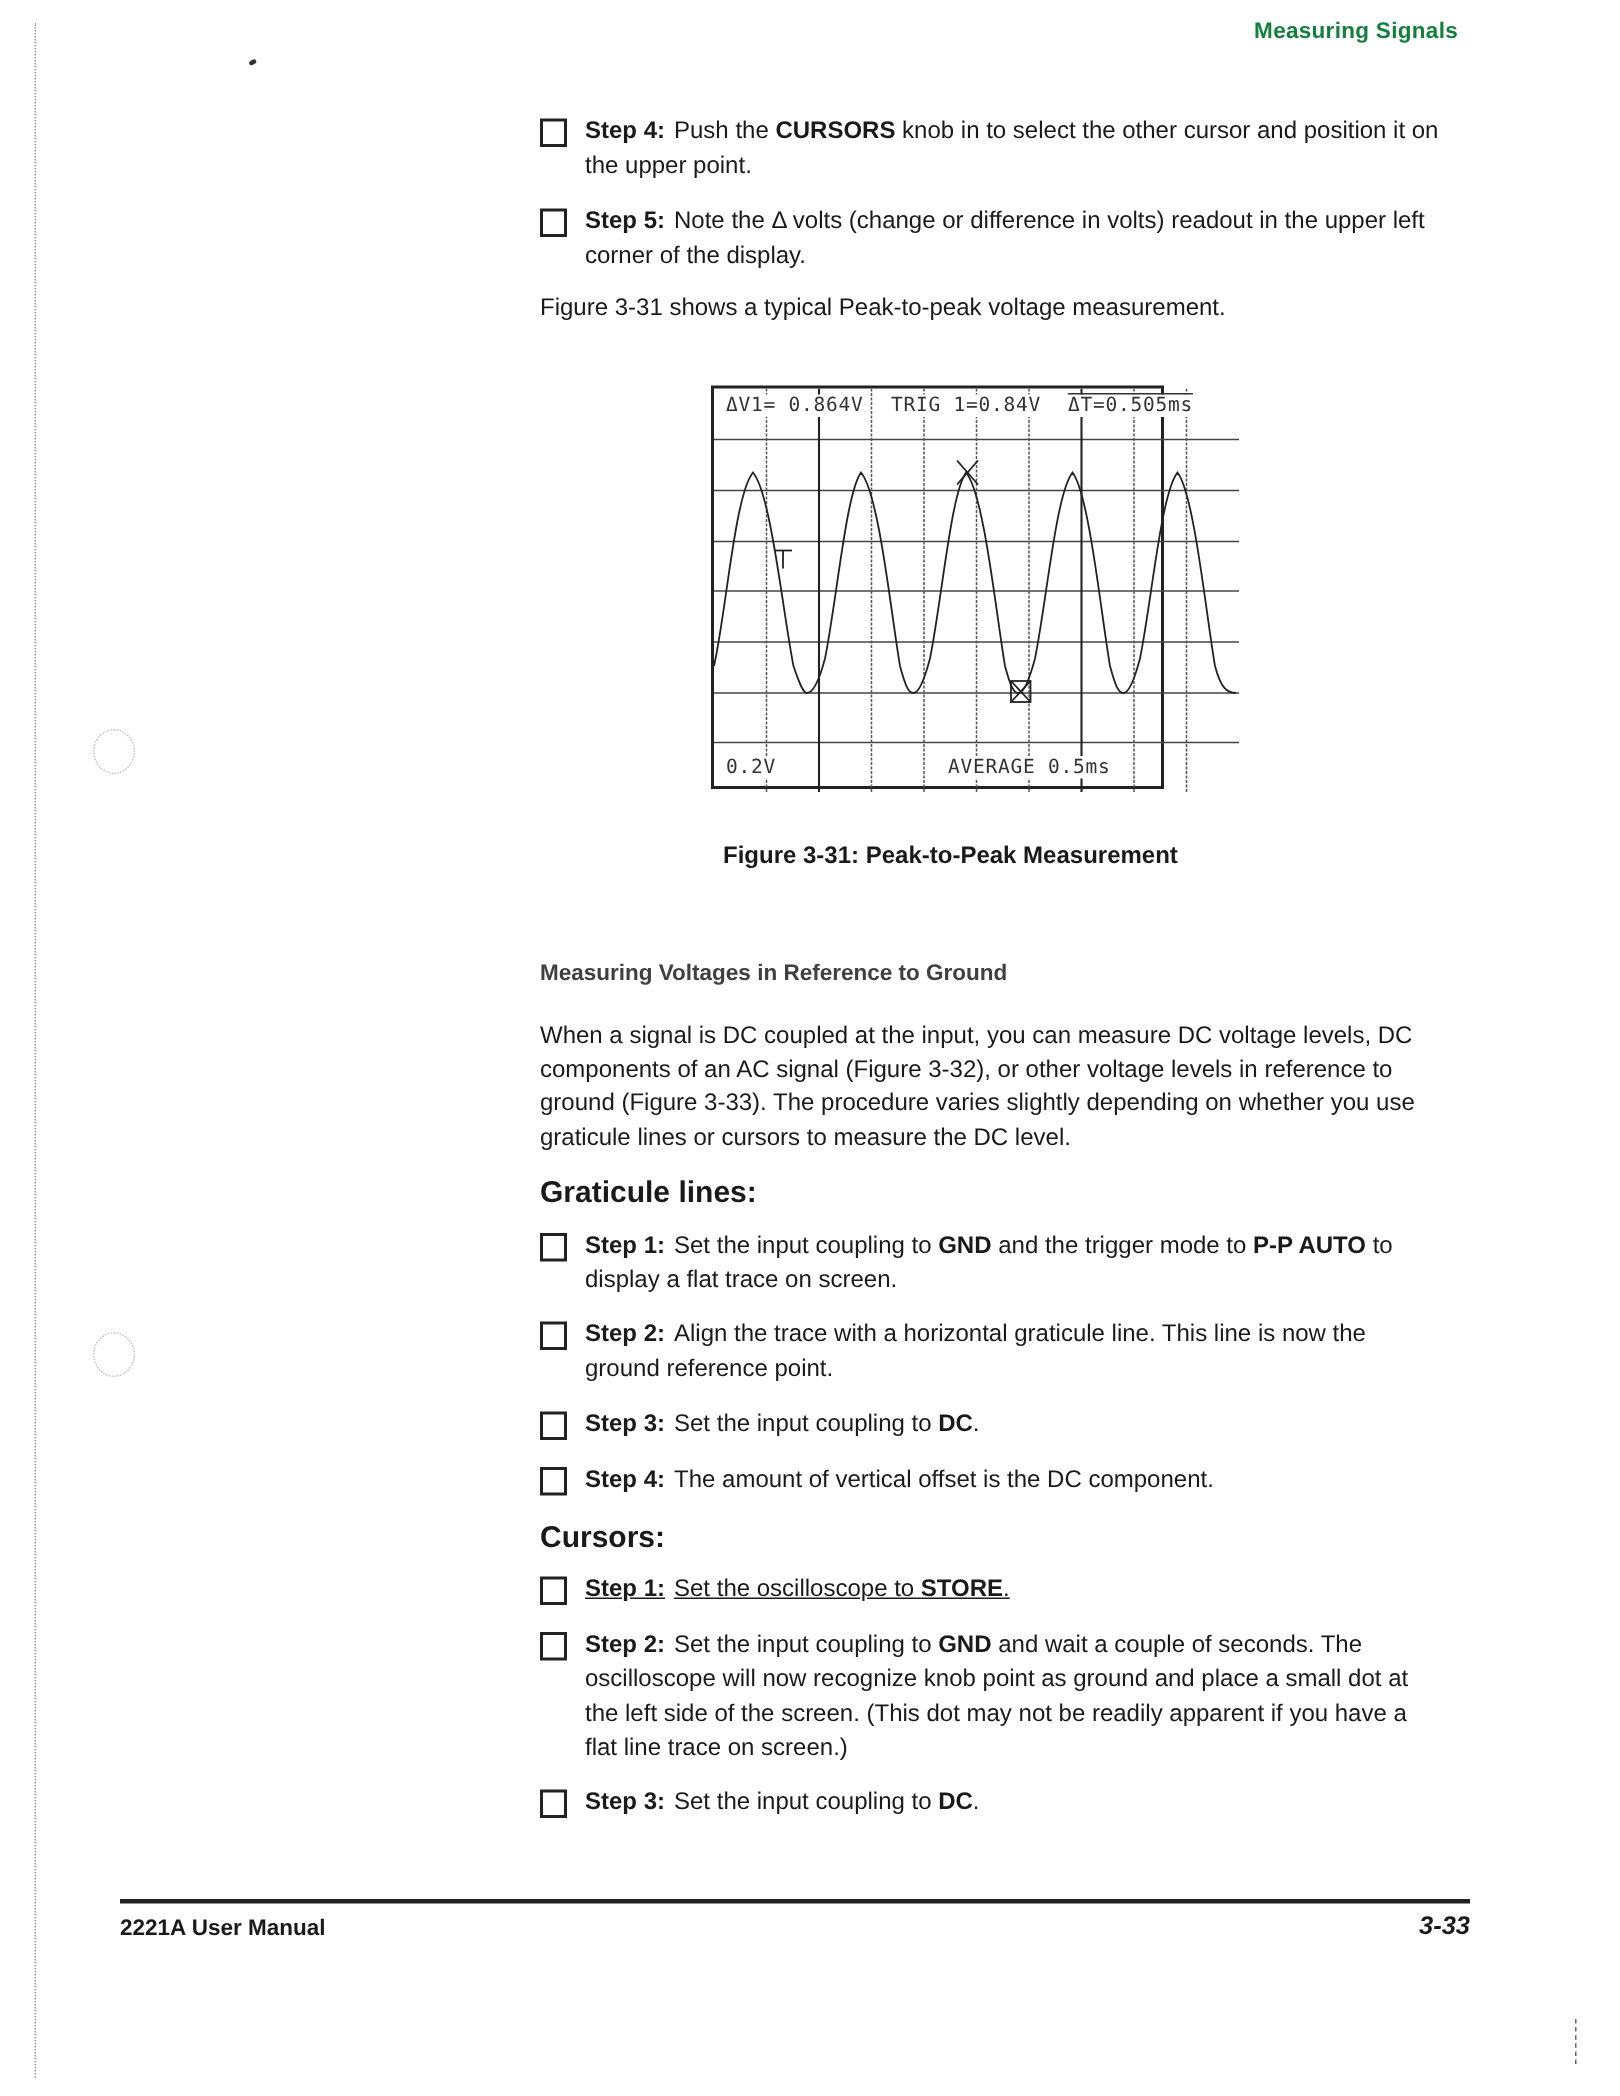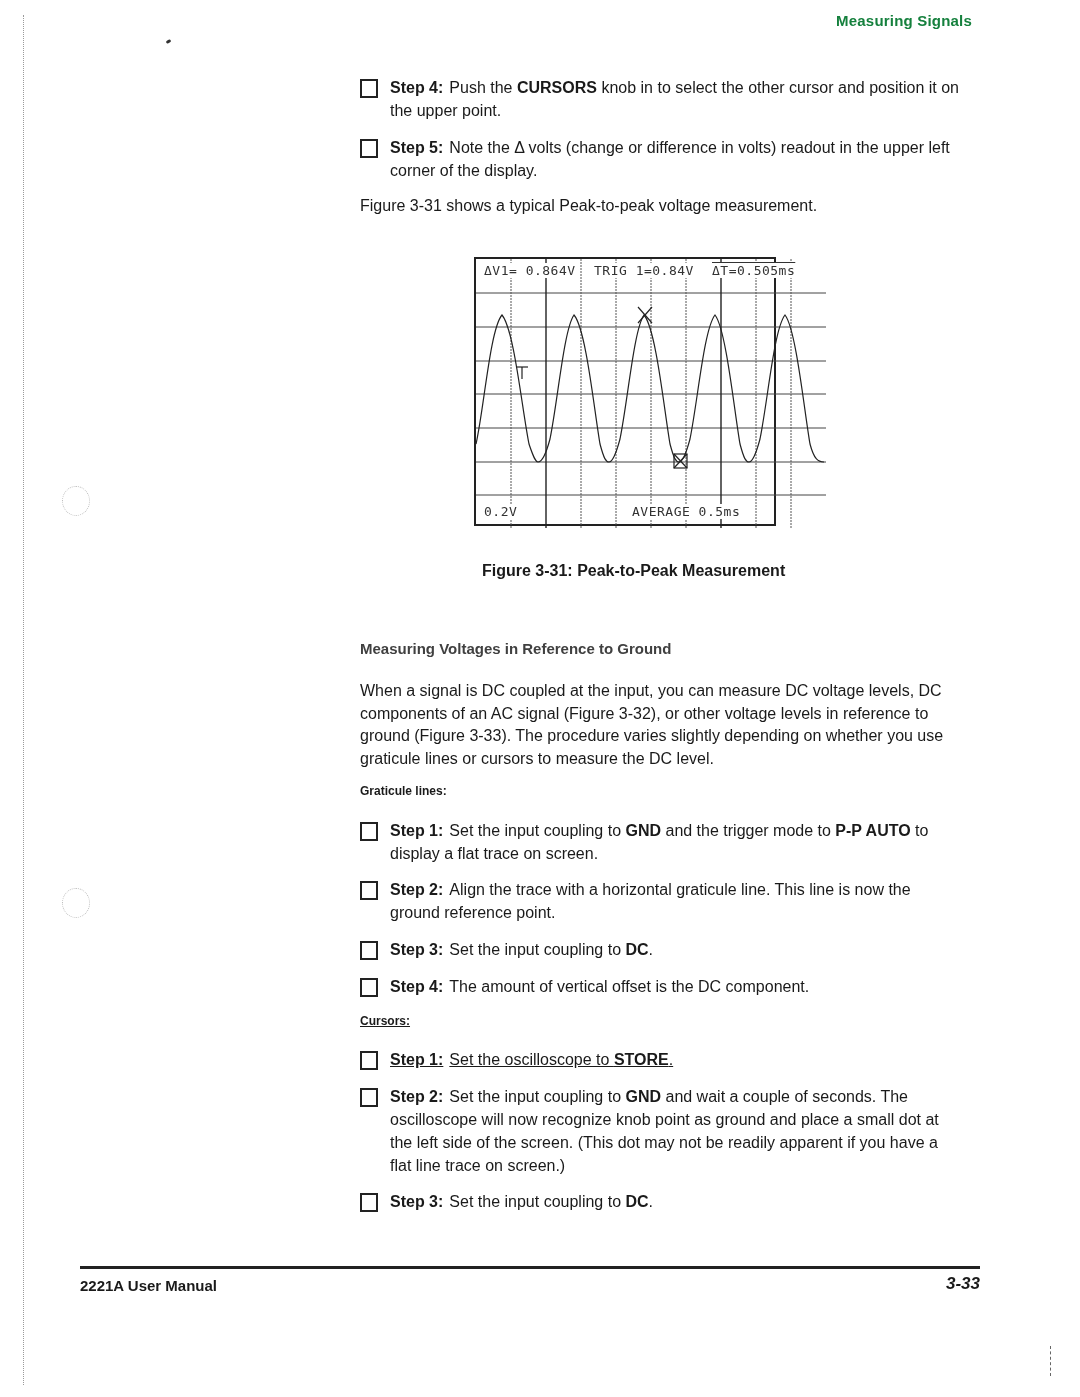--- a/index.html
+++ b/index.html
@@ -26,21 +26,21 @@
     font-size: 16px; line-height: 23px;
   }
   .step .cb {
     position: absolute; left: 0; top: 3px; width: 14px; height: 15px;
     border: 2px solid #222; box-sizing: content-box;
   }
   .step .txt { margin-left: 30px; display: block; }
   .step .lbl { font-weight: bold; margin-right: 6px; }
   b { font-weight: bold; }
   .para { position: absolute; left: 0; font-size: 16px; line-height: 22.5px; width: 610px; }
-  .subhead { position: absolute; left: 0; font-size: 12px; font-weight: bold; }
+  .subhead { position: absolute; left: 0; font-size: 20px; font-weight: bold; }
   .section-title { position: absolute; left: 0; top: 640px; font-size: 15px; font-weight: bold; color: #404040; }
   .fig-caption { position: absolute; left: 482px; top: 562px; font-size: 16px; font-weight: bold; }
 
   
   .scope {
     position: absolute; left: 474px; top: 257px; width: 302px; height: 269px;
     border: 2px solid #222; box-sizing: border-box;
     font-family: "DejaVu Sans Mono", monospace;
   }
   .scope svg { position: absolute; left: 0; top: 0; }
@@ -161,21 +161,21 @@
   </div>
   <div class="step" style="top:938px;">
     <span class="cb"></span>
     <span class="txt"><span class="lbl">Step 3:</span><span>Set the input coupling to </span><b>DC</b><span>.</span></span>
   </div>
   <div class="step" style="top:975px;">
     <span class="cb"></span>
     <span class="txt"><span class="lbl">Step 4:</span><span>The amount of vertical offset is the DC component.</span></span>
   </div>
 
-  <div class="subhead" style="top:1014px;text-decoration:underline;">Cursors:</div>
+  <div class="subhead" style="top:1014px;">Cursors:</div>
 
   <div class="step" style="top:1048px;text-decoration:underline;">
     <span class="cb"></span>
     <span class="txt"><span class="lbl">Step 1:</span><span>Set the oscilloscope to </span><b>STORE</b><span>.</span></span>
   </div>
   <div class="step" style="top:1085px;">
     <span class="cb"></span>
     <span class="txt"><span class="lbl">Step 2:</span><span>Set the input coupling to </span><b>GND</b><span> and wait a couple of seconds. The oscilloscope will now recognize knob point as ground and place a small dot at the left side of the screen. (This dot may not be readily apparent if you have a flat line trace on screen.)</span></span>
   </div>
   <div class="step" style="top:1190px;">

